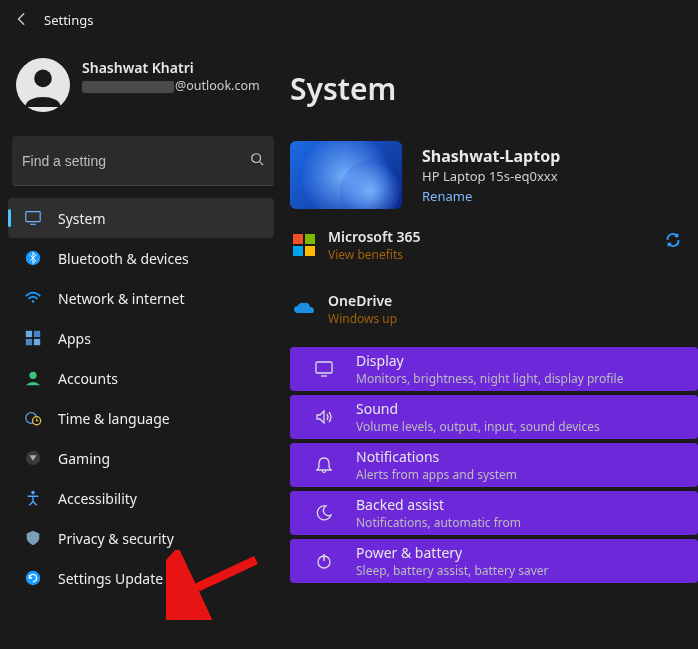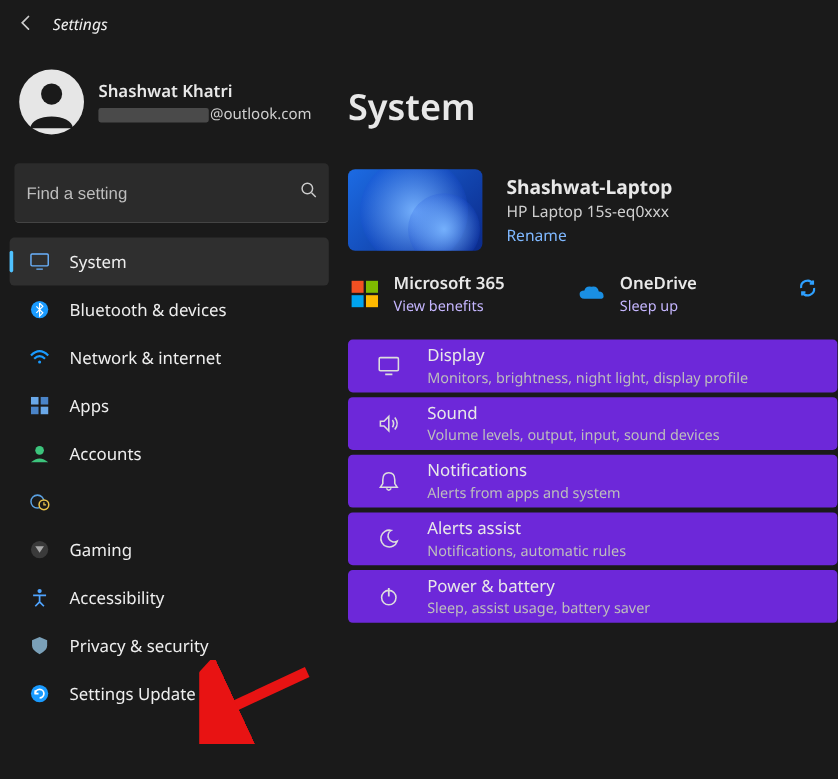--- a/index.html
+++ b/index.html
@@ -13,24 +13,24 @@
     overflow: hidden;
     position: relative;
   }
   .titlebar {
     display: flex;
     align-items: center;
     height: 40px;
     padding: 0 8px;
   }
   .titlebar .back { width: 28px; text-align: center; color: #ccc; font-size: 16px; }
-  .titlebar .title { margin-left: 8px; font-size: 13px; color: #eee; font-style: italic; }
+  .titlebar .title { margin-left: 8px; font-size: 13px; color: #eee; }
   .container { display: flex; height: calc(100% - 40px); }
   .sidebar { width: 290px; padding: 8px 8px 8px 4px; }
-  .profile { display: flex; align-items: center; padding: 10px 12px 14px 12px; }
+  .profile { display: flex; align-items: flex-start; padding: 10px 12px 14px 12px; }
   .avatar {
     width: 54px; height: 54px; border-radius: 50%;
     background: #e6e6e6; display: flex; align-items: center; justify-content: center;
     margin-right: 12px;
   }
   .avatar svg { width: 44px; height: 44px; }
   .profile-name { font-weight: 600; font-size: 14px; }
   .profile-email { font-size: 12.5px; color: #cfcfcf; }
   .profile-email .blur {
     display: inline-block; width: 92px; height: 12px; background: #4a4a4a; border-radius: 2px;
@@ -76,25 +76,25 @@
     background: linear-gradient(135deg, #1c6be3 0%, #0b2a8a 100%);
     position: relative; margin-right: 20px;
   }
   .bloom {
     position: absolute; border-radius: 50%;
     background: radial-gradient(circle, rgba(120,180,255,0.95) 0%, rgba(30,80,220,0.2) 70%);
   }
   .device-name { font-size: 16px; font-weight: 700; }
   .device-model { font-size: 13px; color: #cfcfcf; }
   .rename { font-size: 13px; color: #7fb8ff; margin-top: 2px; }
-  .cloud-row { display: flex; align-items: flex-start; gap: 14px; padding-bottom: 18px; position: relative; }
+  .cloud-row { display: flex; align-items: flex-start; gap: 14px; padding-bottom: 18px; position: relative; flex-direction: column; }
   .cloud-item { display: flex; align-items: center; gap: 10px; }
   .cloud-item .ico { width: 28px; height: 28px; display:flex;align-items:center;justify-content:center; }
   .cloud-title { font-size: 14px; font-weight: 600; }
-  .cloud-sub { font-size: 12px; color: #c4b5fd; }
+  .cloud-sub { font-size: 12px; color: #a16207; }
   .sync-btn {
     position: absolute; right: 14px; top: 2px;
     width: 22px; height: 22px; display:flex;align-items:center;justify-content:center;
     color: #2ea0ff; border-radius: 50%;
   }
   .cards { margin-top: 2px; }
   .card {
     background: #6d28d9; border-radius: 4px; margin-bottom: 4px;
     padding: 4px 16px; display: flex; align-items: center;
   }
@@ -196,20 +196,21 @@
         <span class="nav-label">Accounts</span>
       </li>
       <li class="nav-item">
         <span class="nav-icon">
             <svg viewBox="0 0 20 20">
               <circle cx="8" cy="10" r="6" fill="none" stroke="#5aa0e0" stroke-width="1.4"></circle>
               <circle cx="14" cy="13" r="4.5" fill="#1a1a1a" stroke="#e8c24a" stroke-width="1.4"></circle>
               <path d="M14 10.5 V13 H16" stroke="#e8c24a" stroke-width="1.2" fill="none"></path>
             </svg>
           </span>
+        <span class="nav-label">Time &amp; language</span>
       </li>
       <li class="nav-item">
         <span class="nav-icon">
             <svg viewBox="0 0 20 20">
               <circle cx="10" cy="10" r="8" fill="#3a3a3a"></circle>
               <path d="M6 7 L10 13 L14 7 Z" fill="#aaa"></path>
             </svg>
           </span>
         <span class="nav-label">Gaming</span>
       </li>
@@ -275,21 +276,21 @@
       </div>
       <div style="width:30px"></div>
       <div class="cloud-item">
         <div class="ico">
             <svg viewBox="0 0 24 16" width="24" height="16">
               <path d="M6 12 Q2 12 2 8 Q2 5 6 5 Q7 1 12 2 Q17 1 18 6 Q22 6 22 10 Q22 12 19 12 Z" fill="#1a8fe3"></path>
             </svg>
           </div>
         <div>
           <div class="cloud-title">OneDrive</div>
-          <div class="cloud-sub">Sleep up</div>
+          <div class="cloud-sub">Windows up</div>
         </div>
       </div>
       <div class="sync-btn">
         <svg viewBox="0 0 20 20" width="18" height="18">
             <path d="M4 10 A6 6 0 0 1 15 6 M16 10 A6 6 0 0 1 5 14" stroke="#2ea0ff" stroke-width="2" fill="none"></path>
             <path d="M15 3 L15 6 L12 6 M5 17 L5 14 L8 14" stroke="#2ea0ff" stroke-width="2" fill="none"></path>
           </svg>
       </div>
     </div>
 
@@ -329,34 +330,34 @@
           <div class="card-sub">Alerts from apps and system</div>
         </div>
       </div>
       <div class="card">
         <div class="card-ico">
             <svg viewBox="0 0 20 20">
               <path d="M12 3 A7 7 0 1 0 17 12 A5 5 0 0 1 12 3 Z" fill="none" stroke="#ddd" stroke-width="1.3"></path>
             </svg>
           </div>
         <div>
-          <div class="card-title">Alerts assist</div>
-          <div class="card-sub">Notifications, automatic rules</div>
+          <div class="card-title">Backed assist</div>
+          <div class="card-sub">Notifications, automatic from</div>
         </div>
       </div>
       <div class="card">
         <div class="card-ico">
             <svg viewBox="0 0 20 20">
               <circle cx="10" cy="11" r="6" fill="none" stroke="#ddd" stroke-width="1.3"></circle>
               <line x1="10" y1="3" x2="10" y2="10" stroke="#ddd" stroke-width="1.5"></line>
             </svg>
           </div>
         <div>
           <div class="card-title">Power &amp; battery</div>
-          <div class="card-sub">Sleep, assist usage, battery saver</div>
+          <div class="card-sub">Sleep, battery assist, battery saver</div>
         </div>
       </div>
     </div>
   </main>
 </div>
 
 <svg class="arrow" width="100" height="70">
   <defs>
     <marker id="ah" markerWidth="12" markerHeight="12" refX="2" refY="5" orient="auto">
       <path d="M0 0 L12 5 L0 10 Z" fill="#e81313"></path>

